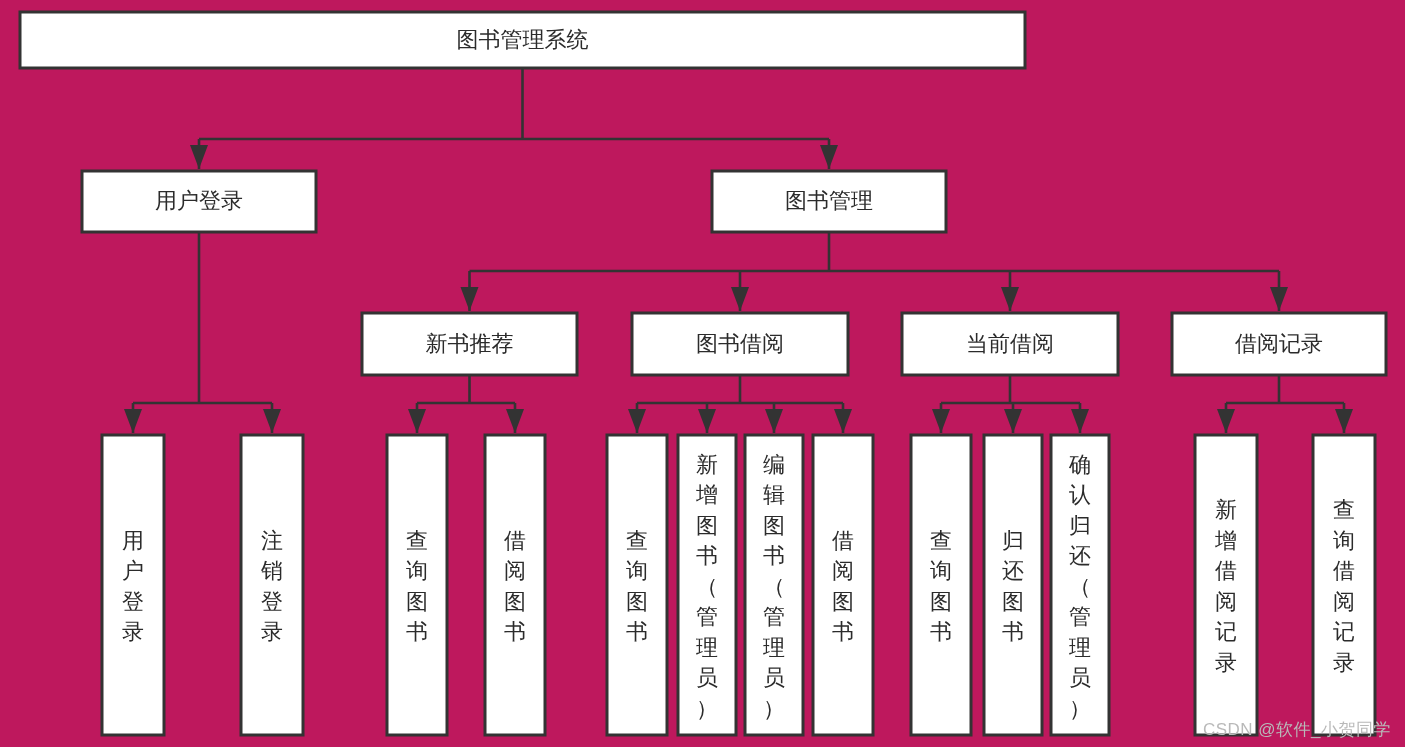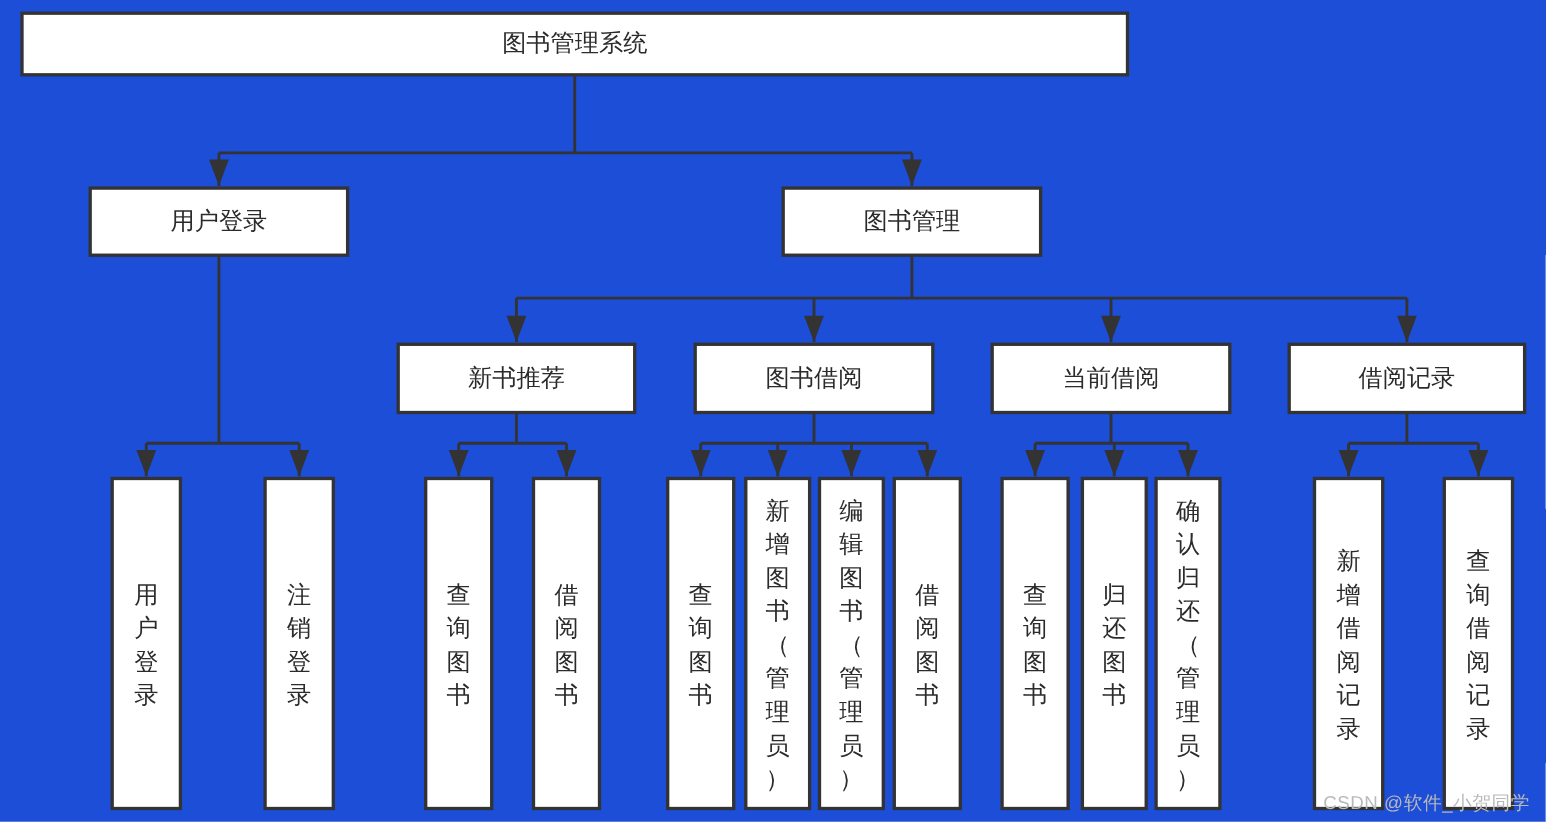--- a/index.html
+++ b/index.html
@@ -11,21 +11,21 @@
   body {
     width: 1405px;
     height: 747px;
     font-family: "Liberation Sans", "DejaVu Sans", sans-serif;
     overflow: hidden;
   }
   #diagram-root {
     position: relative;
     width: 1405px;
     height: 747px;
-    background: #1d4ed8;
+    background: #be185d;
   }
   svg#flow-svg {
     position: absolute;
     left: 0;
     top: 0;
     width: 1405px;
     height: 747px;
     display: block;
   }
   .node-box {

